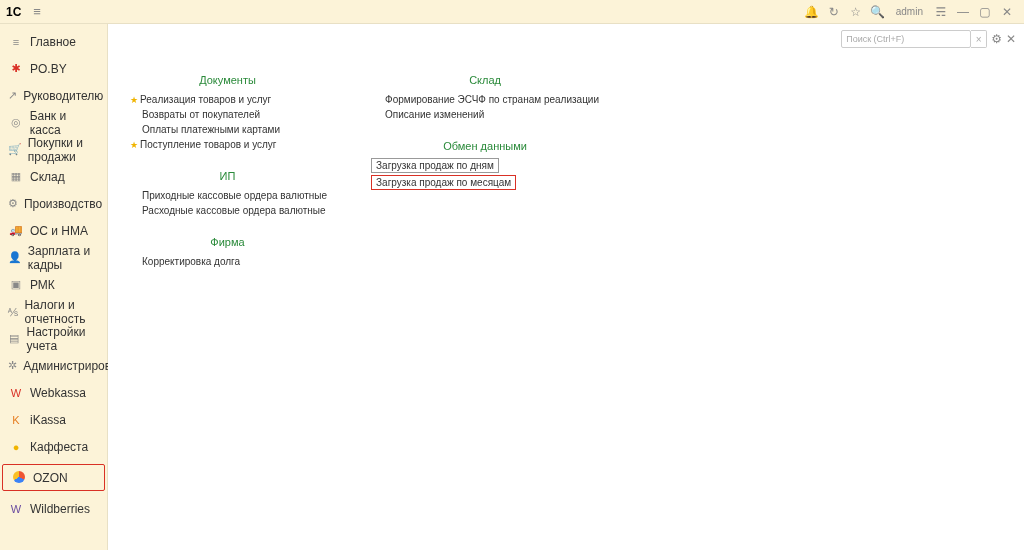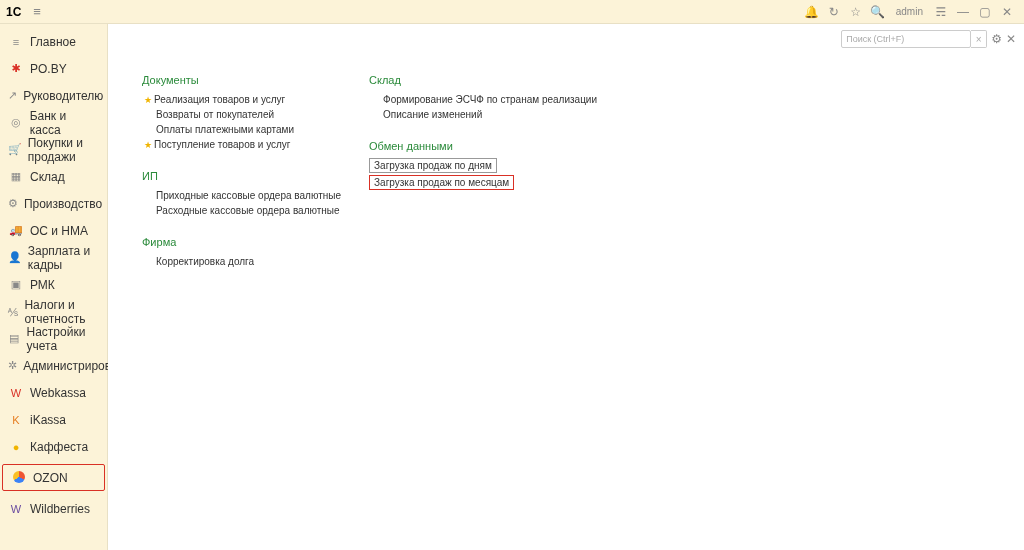--- a/index.html
+++ b/index.html
@@ -14,26 +14,26 @@
   .body-row { display: flex; height: calc(100% - 24px); }
   .sidebar { width: 108px; background: #fcf3d8; border-right: 1px solid #e8e0c5; display: flex; flex-direction: column; padding-top: 4px; }
   .side-item { display: flex; align-items: center; height: 27px; padding: 0 8px; cursor: pointer; color: #333; }
   .side-item .ic { width: 16px; text-align: center; font-size: 11px; margin-right: 6px; color: #888; }
   .side-item .lbl { font-size: 12px; }
   .side-item.sel { border: 1px solid #d93025; border-radius: 2px; margin: 4px 2px; }
   .side-item .ic.red { color: #d93025; }
   .side-item .ic.yellow { color: #f0b400; }
   .side-item .ic.orange { color: #e67e22; }
   .side-item .ic.purple { color: #6a4ca0; }
-  .main { flex: 1; position: relative; background: #fff; padding-left: 14px; }
+  .main { flex: 1; position: relative; background: #fff; }
   .toolbar2 { position: absolute; top: 6px; right: 8px; display: flex; align-items: center; gap: 4px; }
   .search-box { width: 130px; height: 18px; border: 1px solid #ccc; border-radius: 2px; font-size: 9px; color: #aaa; padding: 0 4px; display: flex; align-items: center; }
   .search-x { width: 16px; height: 18px; border: 1px solid #ccc; border-left: none; display:flex; align-items:center; justify-content:center; color:#aaa; font-size:10px; border-radius: 0 2px 2px 0;}
   .tb2-icon { color: #888; font-size: 12px; cursor: pointer; }
-  .content-cols { display: flex; gap: 28px; padding: 50px 0 0 20px; }
+  .content-cols { display: flex; gap: 44px; padding: 50px 0 0 20px; text-align: center; }
   .col { min-width: 150px; }
   .section-h { color: #2a8a3a; font-size: 11px; margin-bottom: 6px; cursor: pointer; }
   .link { font-size: 10px; color: #333; padding: 2px 0 2px 14px; cursor: pointer; display: flex; align-items: center; }
   .link .star { color: #f0b400; margin-left: -12px; margin-right: 2px; font-size: 9px; }
   .link.boxed { border: 1px solid #999; padding: 1px 4px; margin-bottom: 2px; width: fit-content; }
   .link.boxed.red { border: 1px solid #d93025; }
   .section-block { margin-bottom: 18px; }
   .ozon-ic { display:inline-block; width:12px; height:12px; border-radius:50%; background: conic-gradient(#e53 0 33%, #3b82f6 33% 66%, #fbbf24 66% 100%); }
 </style>
 </head>

